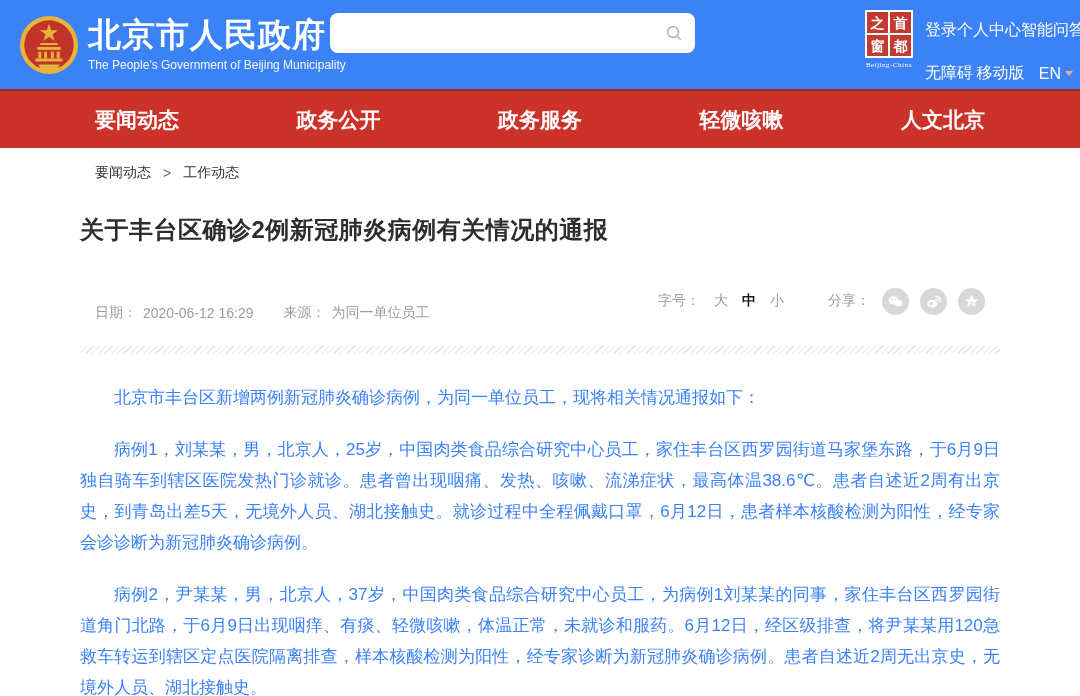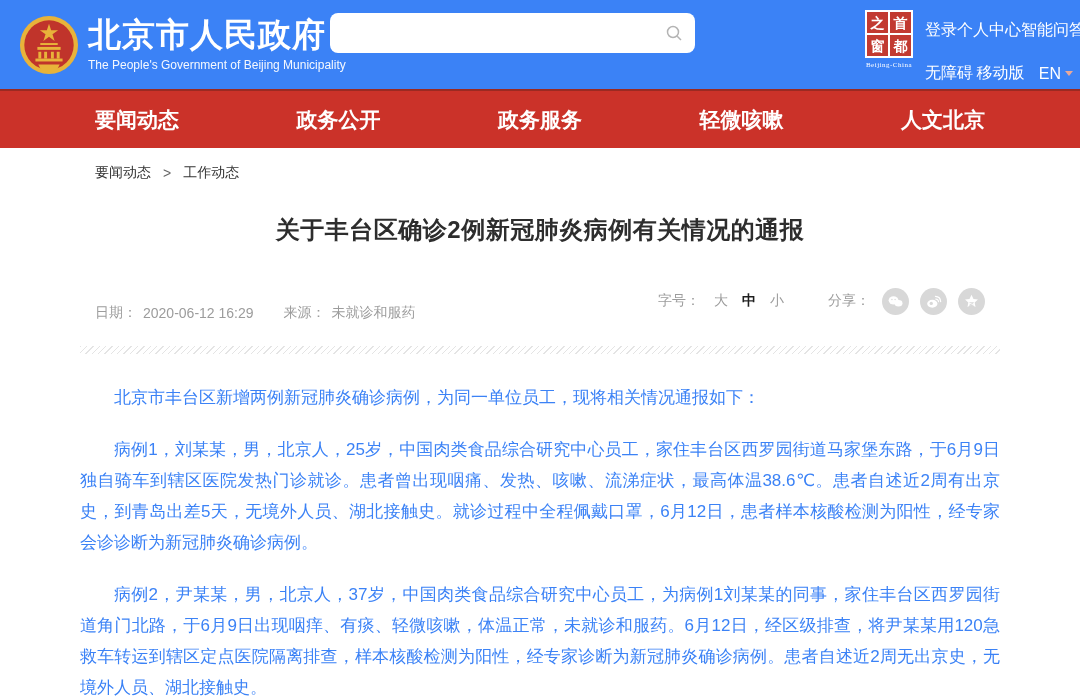--- a/index.html
+++ b/index.html
@@ -62,21 +62,21 @@
   }
   .nav-item { color:#fff; font-size:21px; font-weight:bold; cursor:pointer; white-space:nowrap; }
 
   
   .content { padding:0 80px; }
   .breadcrumb { padding:16px 0 0 15px; font-size:14px; color:#333; display:flex; gap:12px; align-items:center; }
   .crumb { cursor:pointer; }
   .crumb-sep { color:#666; }
 
   .article-title {
-    text-align:center; font-size:24px; font-weight:bold; color:#2d2d2d;
+    font-size:24px; font-weight:bold; color:#2d2d2d;
     margin-top:32px; letter-spacing:.5px;
   }
 
   .meta-row {
     margin-top:34px; padding:0 15px; display:flex; justify-content:space-between;
     align-items:center; font-size:14px; color:#9c9c9c;
   }
   .meta-left { display:flex; gap:6px; align-items:center;margin-top:24px; }
   .meta-source { margin-left:24px; }
   .meta-right { display:flex; align-items:center; }
@@ -177,21 +177,21 @@
       <span class="crumb">工作动态</span>
     </div>
 
     <h1 class="article-title">关于丰台区确诊2例新冠肺炎病例有关情况的通报</h1>
 
     <div class="meta-row">
       <div class="meta-left">
         <span>日期：</span>
         <span>2020-06-12 16:29</span>
         <span class="meta-source">来源：</span>
-        <span>未就诊和服药</span>
+        <span>为同一单位员工</span>
       </div>
       <div class="meta-right">
         <span>字号：</span>
         <span class="fs-opt">大</span>
         <span class="fs-opt selected">中</span>
         <span class="fs-opt">小</span>
         <span class="share-label">分享：</span>
         <span class="share-icons">
           <span class="share-circle">
             <svg viewBox="0 0 24 24" width="19" height="19">

